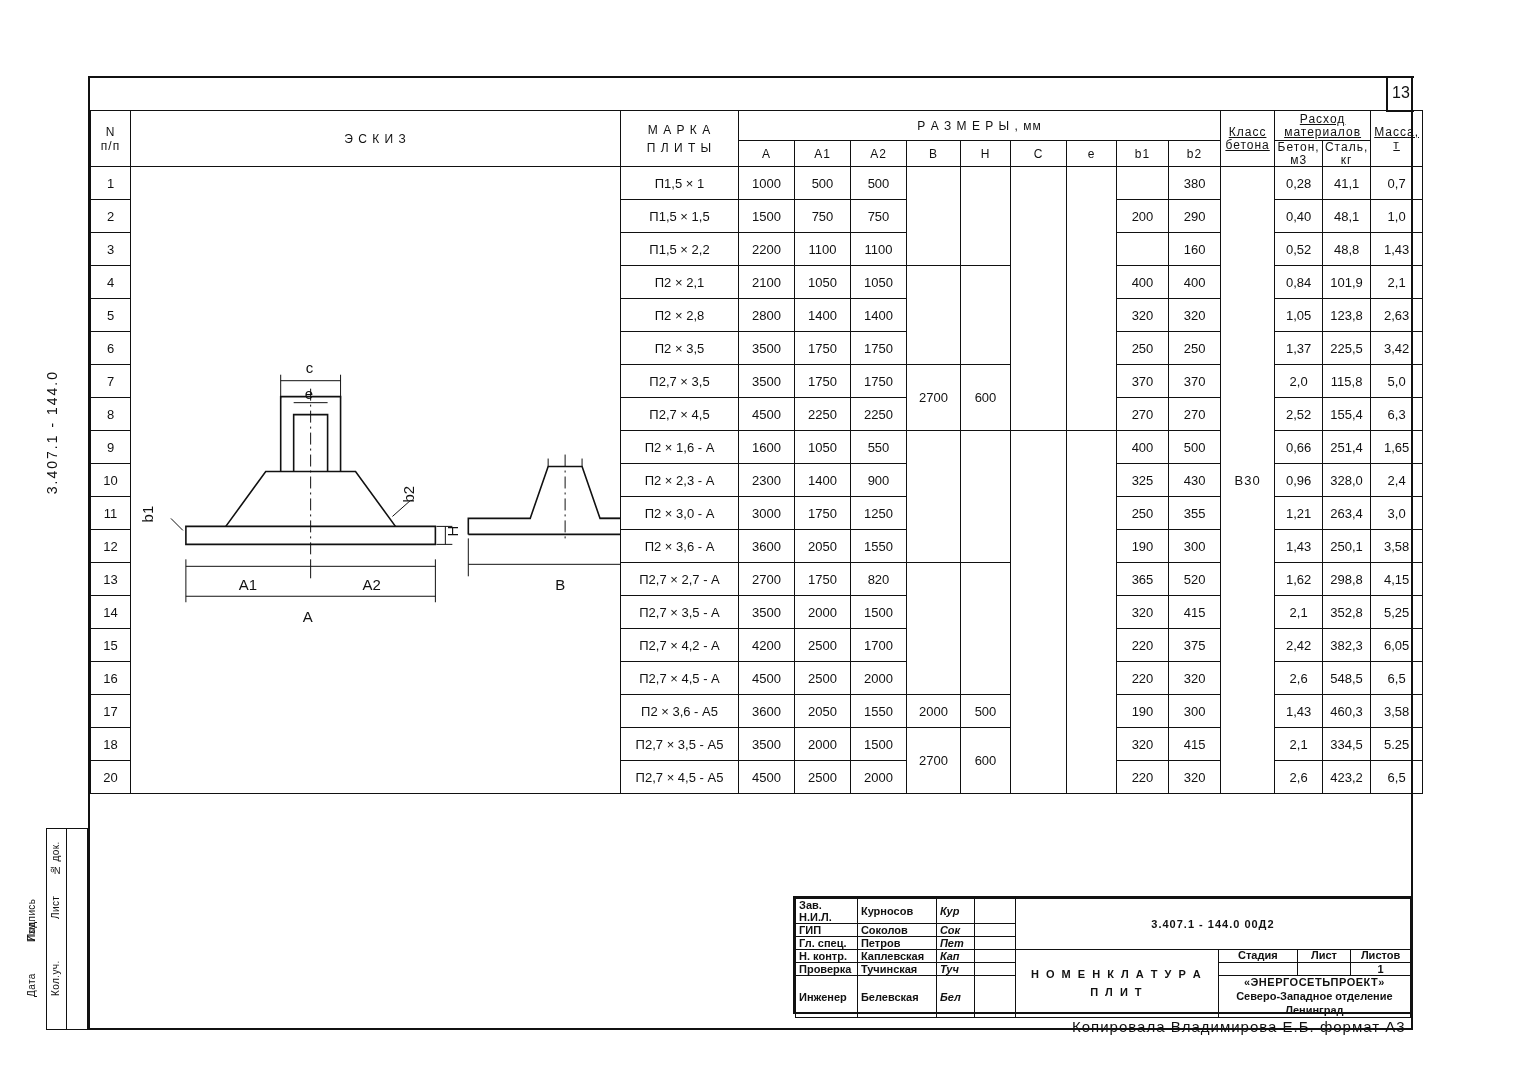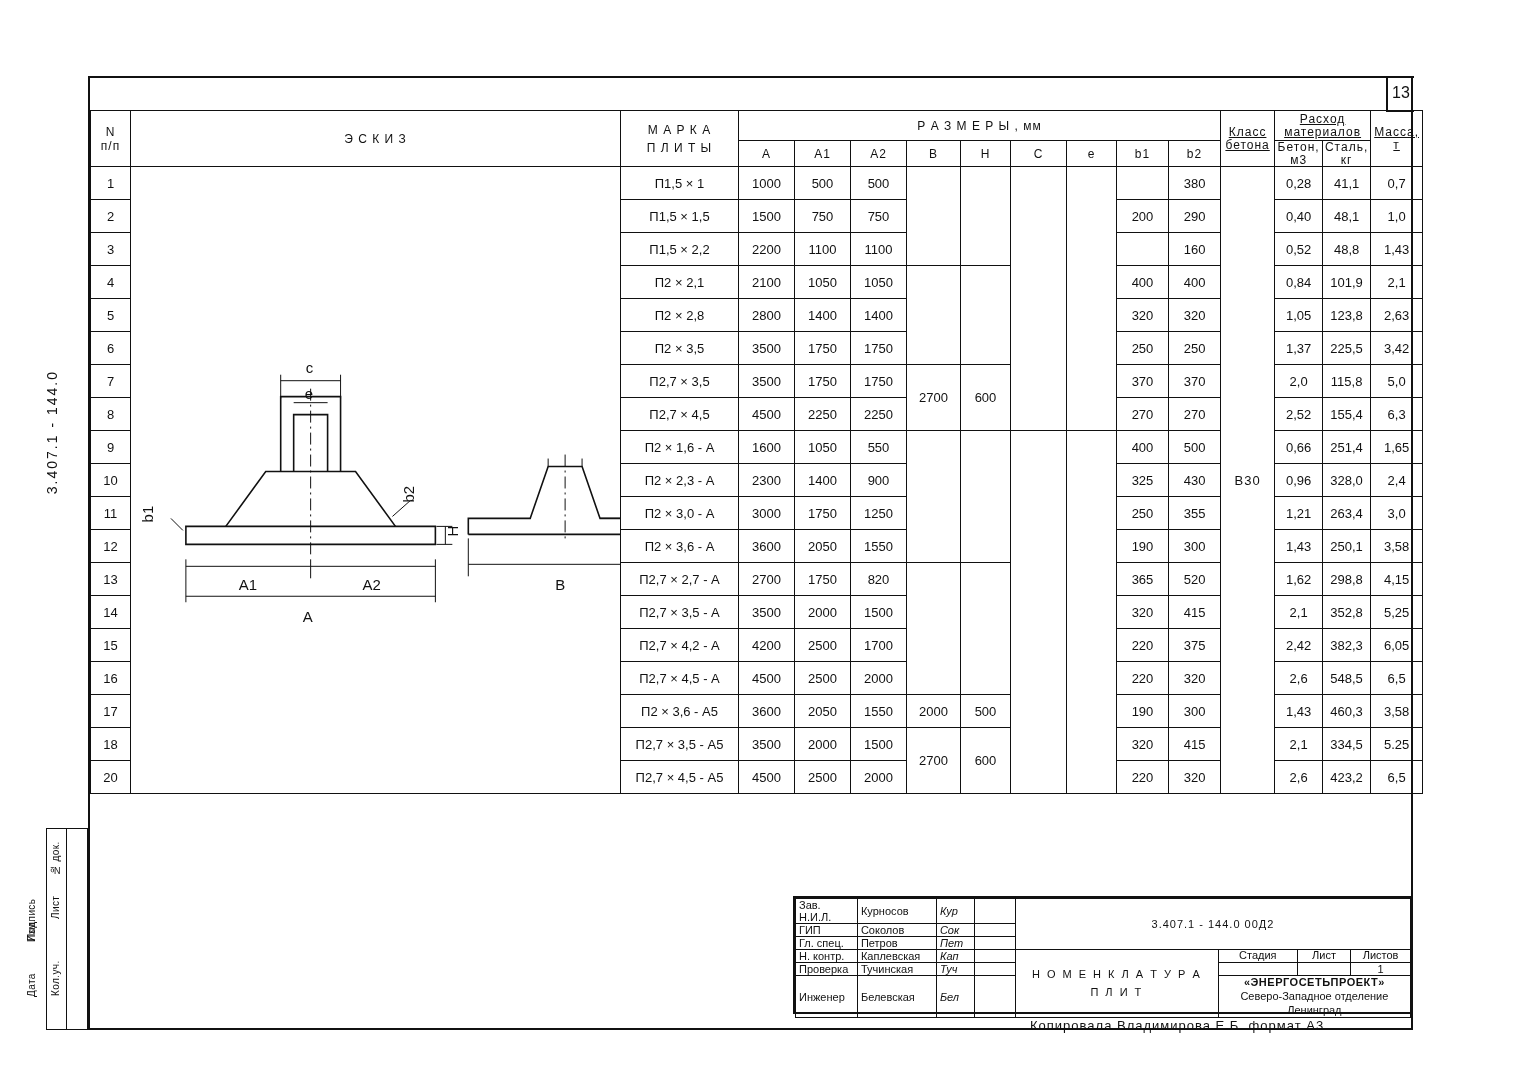--- a/index.html
+++ b/index.html
@@ -102,20 +102,21 @@
     table-layout: fixed;
     width: 100%;
     height: 100%;
   }
   .tb-tbl td {
     border: 1px solid #111;
     font-size: 11px;
     padding: 0 3px;
     vertical-align: middle;
     font-family: "Liberation Sans", sans-serif;
+    font-weight: bold;
   }
   .sig {
     font-family: "Liberation Serif", serif;
     font-style: italic;
     font-size: 11px;
     color: #111;
   }
   .code {
     font-size: 21px;
     letter-spacing: 1px;
@@ -128,22 +129,22 @@
     line-height: 1.6;
   }
   .org {
     font-size: 10px;
     text-align: center;
     line-height: 1.25;
   }
   .org b { font-size: 11px; letter-spacing: 0.5px; }
   .footer-note {
     position: absolute;
-    left: 1030px; top: 1018px;
-    font-size: 13px;
+    left: 1072px; top: 1018px;
+    font-size: 15px;
     letter-spacing: 1px;
     white-space: nowrap;
   }
 </style>
 </head>
 <body>
 
 <div id="sheet">
 
   <div class="top-lead"></div>

